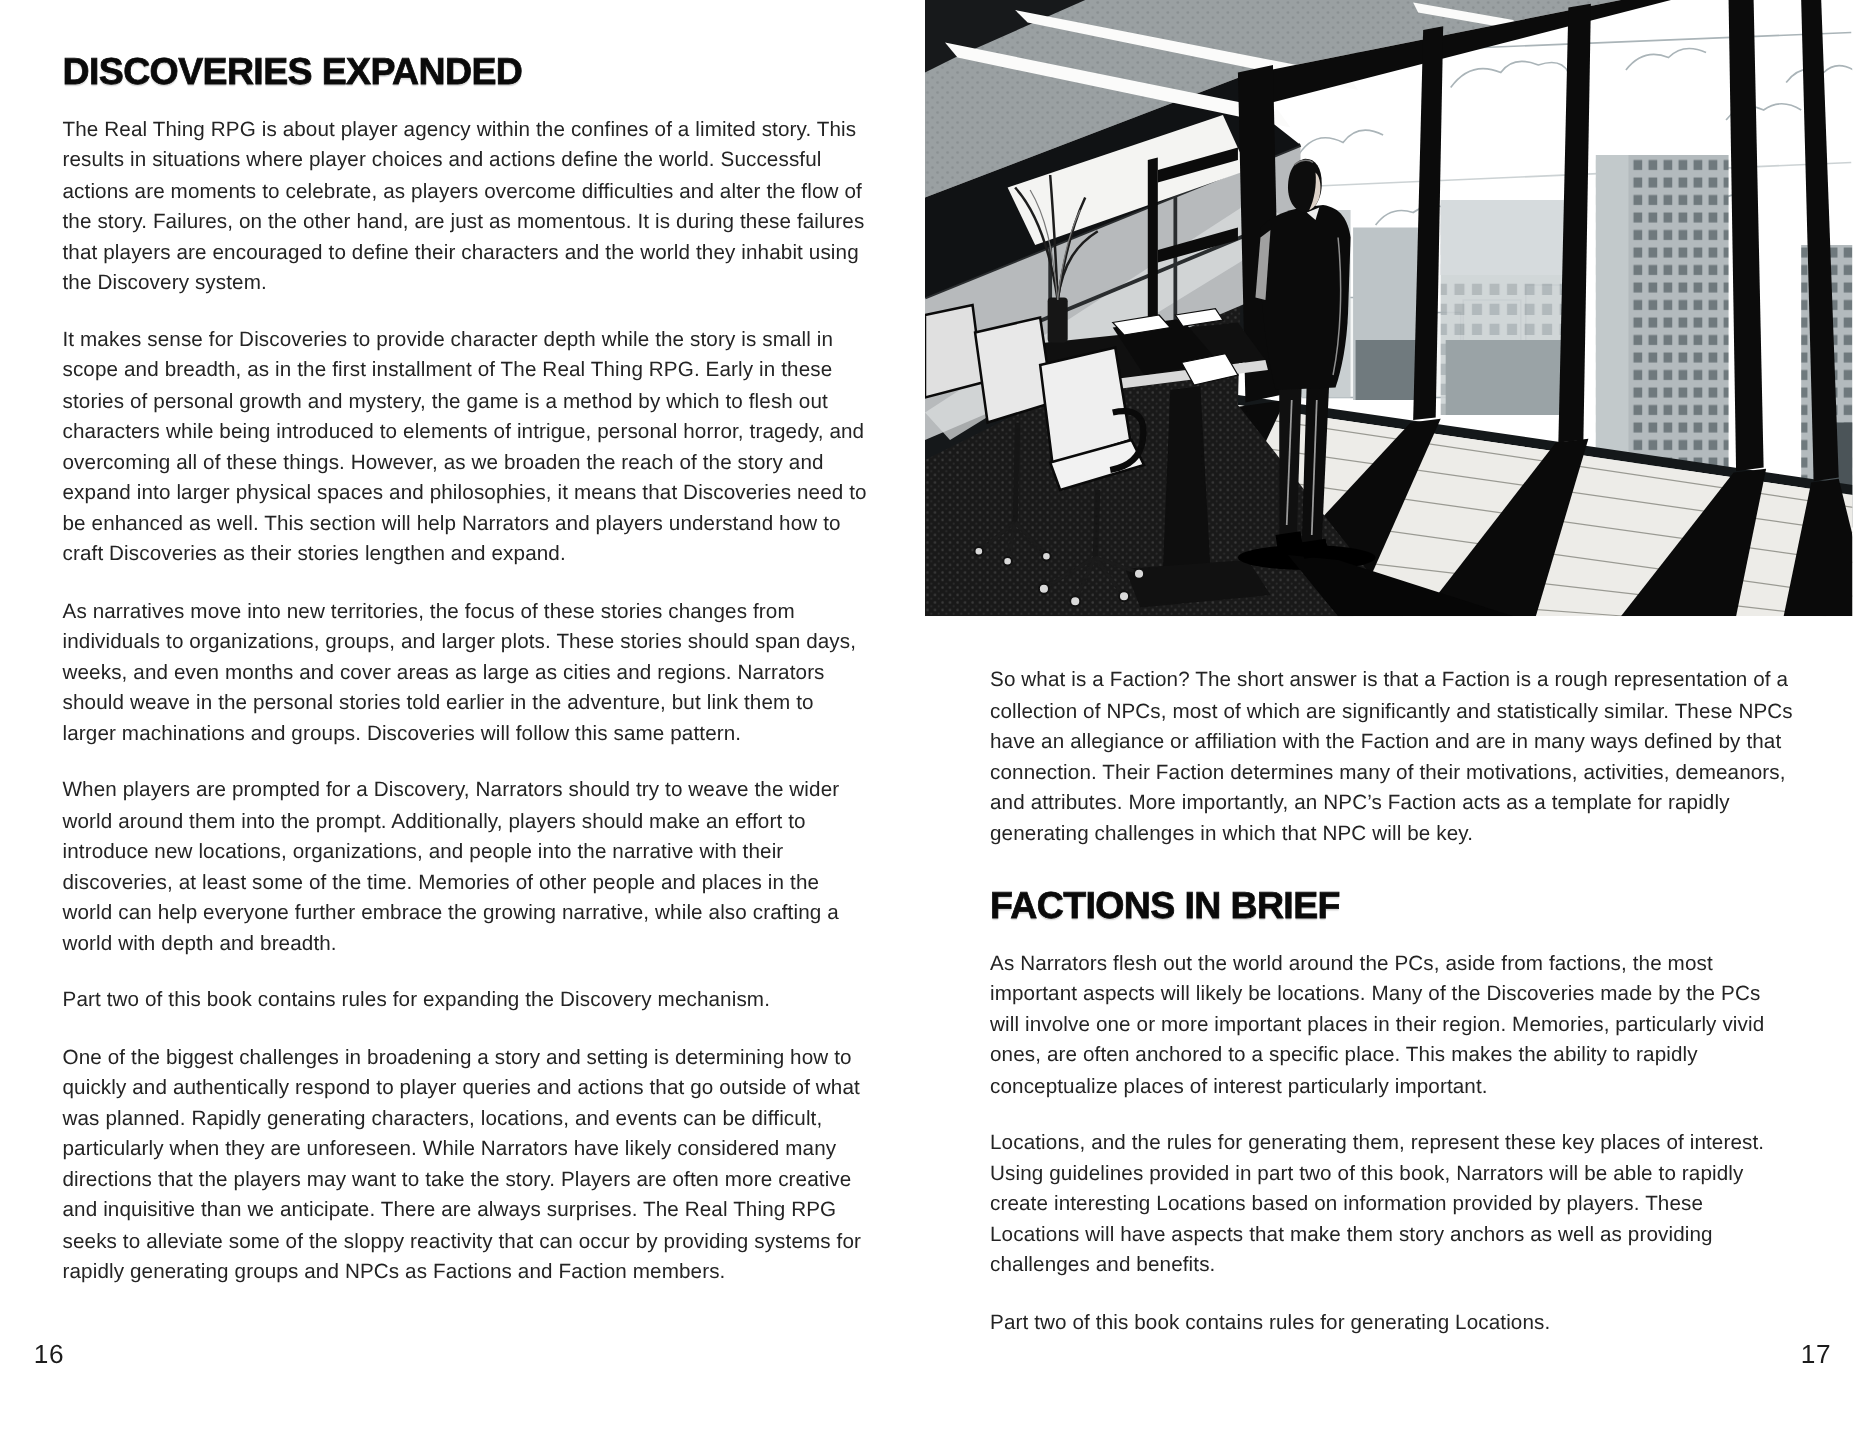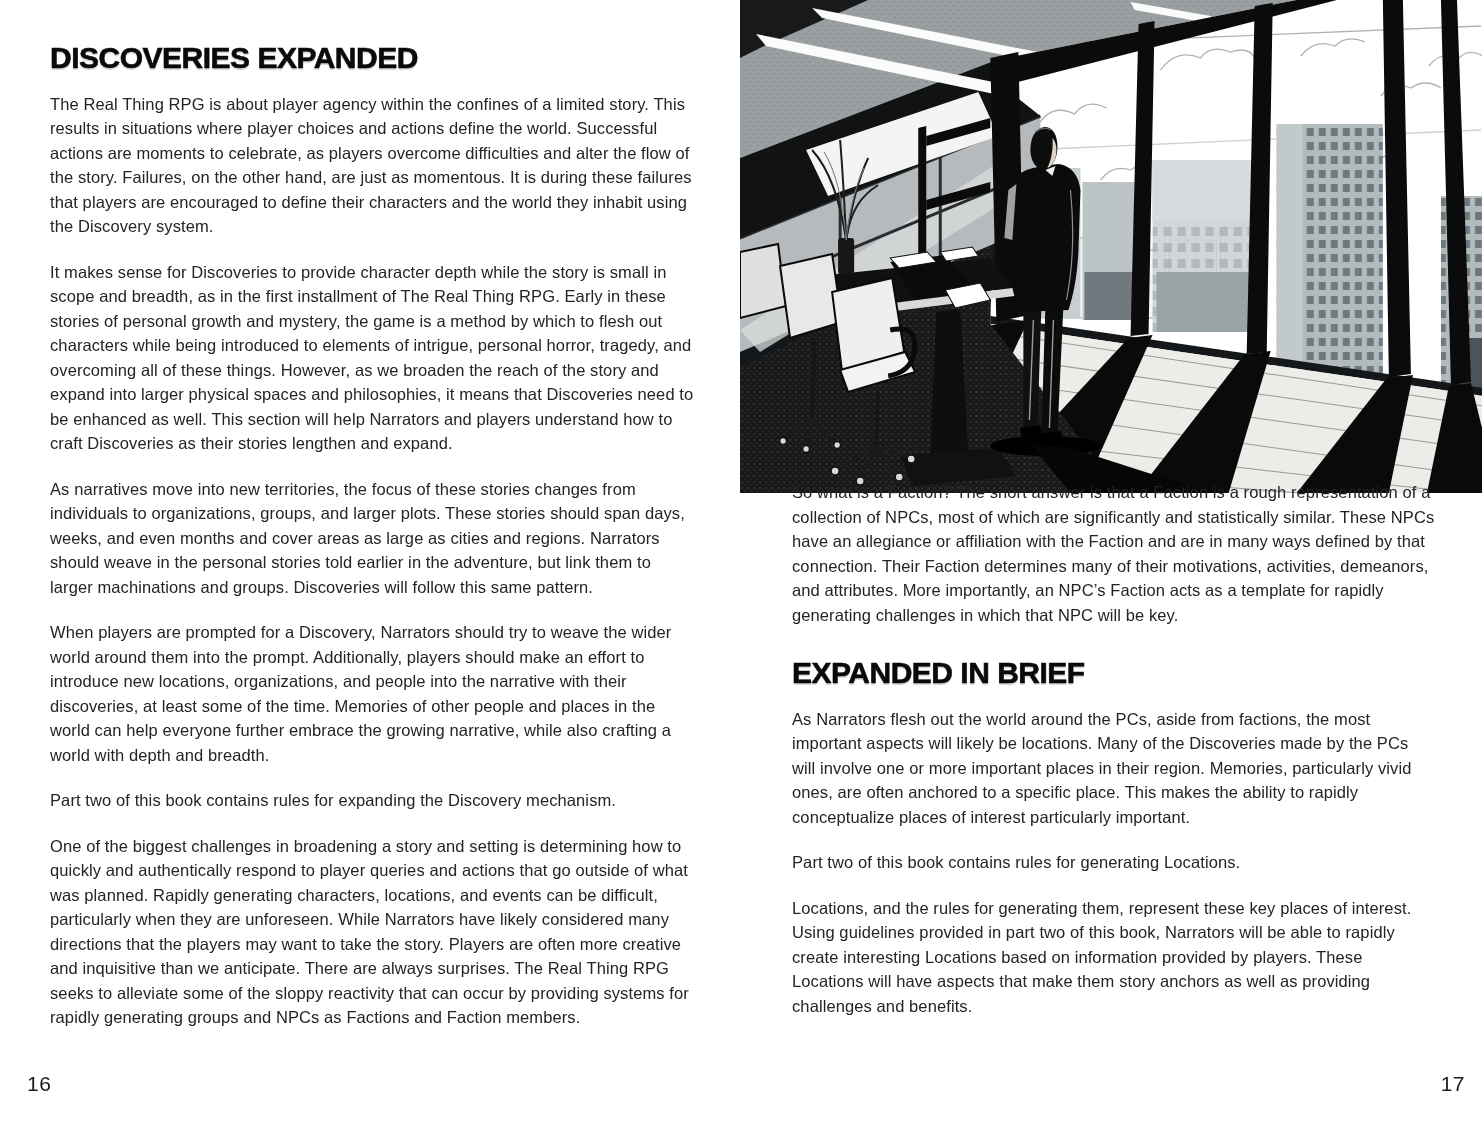--- a/index.html
+++ b/index.html
@@ -5,21 +5,21 @@
   html,body{margin:0;padding:0;background:#ffffff;}
   .spread{
     position:relative;width:1482px;height:1145px;background:#ffffff;overflow:hidden;
     font-family:"Liberation Sans", sans-serif;color:#222;
   }
   .page{position:absolute;top:0;height:1118px;width:741px;}
   .page-left{left:0;}
   .page-right{left:741px;}
   .text-col{position:absolute;}
   .page-left .text-col{left:50px;top:42px;width:645px;}
-  .page-right .text-col{left:51px;top:480px;width:644px;}
+  .page-right .text-col{left:51px;top:532px;width:644px;}
   h2.section-heading{
     font-weight:900;font-size:30px;line-height:1.05;color:#0a0a0a;
     letter-spacing:-0.5px;margin:30px 0 18px 0;
     -webkit-text-stroke:0.6px #0a0a0a;
     text-shadow:0 2px 1px rgba(0,0,0,0.16);
   }
   h2.section-heading.first{margin-top:0;}
   p.body-par{
     font-size:16.5px;line-height:24.5px;letter-spacing:0.1px;
     margin:0 0 21px 0;color:#242424;font-weight:400;
@@ -236,21 +236,21 @@
         <polygon points="268,190 276,184 272,240 264,238" fill="#e0e0e0" opacity="0.7"></polygon>
         <polygon points="305,170 315,166 312,176" fill="#eeeeee"></polygon>
         <path d="M290,150 C290,136 296,128 304,127 C312,127 317,134 317,147 C317,158 312,168 304,170 C296,170 290,161 290,150 Z" fill="#0d0d0d"></path>
         <path d="M312,138 C316,142 317,150 315,158 C313,164 310,167 307,168 C311,160 313,148 312,138 Z" fill="#ddd2c8"></path>
         <path d="M295,132 C299,128 306,127 310,130" stroke="#777" stroke-width="1.2" fill="none"></path>
       </svg>
     </figure>
 
     <div class="text-col">
       <p class="body-par">So what is a Faction? The short answer is that a Faction is a rough representation of a collection of NPCs, most of which are significantly and statistically similar. These NPCs have an allegiance or affiliation with the Faction and are in many ways defined by that connection. Their Faction determines many of their motivations, activities, demeanors, and attributes. More importantly, an NPC’s Faction acts as a template for rapidly generating challenges in which that NPC will be key.</p>
-      <h2 class="section-heading">EXPANDED IN BRIEF</h2>
+      <h2 class="section-heading">FACTIONS IN BRIEF</h2>
       <p class="body-par">As Narrators flesh out the world around the PCs, aside from factions, the most important aspects will likely be locations. Many of the Discoveries made by the PCs will involve one or more important places in their region. Memories, particularly vivid ones, are often anchored to a specific place. This makes the ability to rapidly conceptualize places of interest particularly important.</p>
+      <p class="body-par">Locations, and the rules for generating them, represent these key places of interest. Using guidelines provided in part two of this book, Narrators will be able to rapidly create interesting Locations based on information provided by players. These Locations will have aspects that make them story anchors as well as providing challenges and benefits.</p>
       <p class="body-par">Part two of this book contains rules for generating Locations.</p>
-      <p class="body-par">Locations, and the rules for generating them, represent these key places of interest. Using guidelines provided in part two of this book, Narrators will be able to rapidly create interesting Locations based on information provided by players. These Locations will have aspects that make them story anchors as well as providing challenges and benefits.</p>
     </div>
     <div class="page-number page-number-right">17</div>
   </section>
 
 </div>
 
 </body></html>

